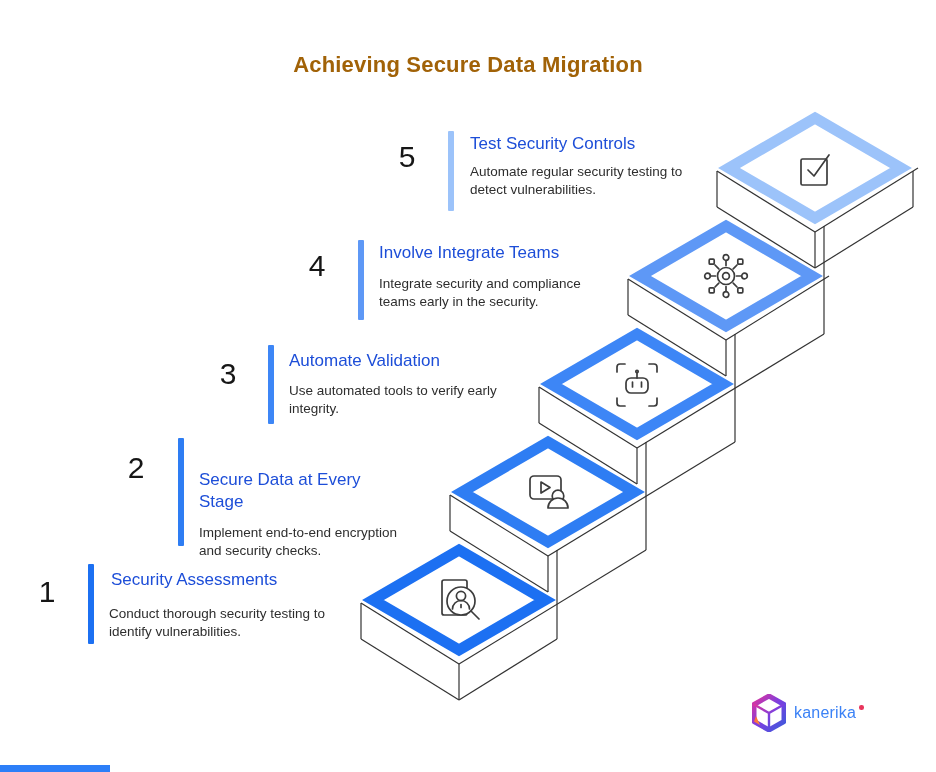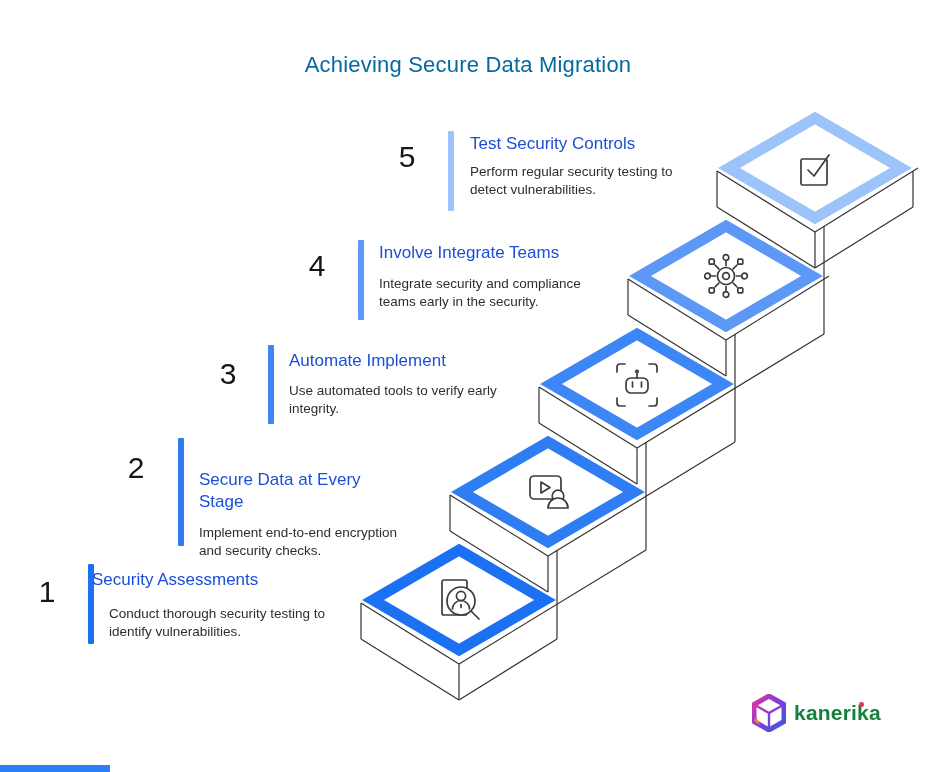--- a/index.html
+++ b/index.html
@@ -1,26 +1,26 @@
 <!DOCTYPE html>
 <html><head>
 <meta charset="utf-8">
 <style>
   html,body{margin:0;padding:0;background:#fff;}
   .canvas{position:relative;width:936px;height:772px;background:#ffffff;overflow:hidden;
           font-family:"Liberation Sans",sans-serif;color:#1c1c1c;}
   .title{position:absolute;left:0;right:0;top:52px;text-align:center;
-         font-size:22px;font-weight:normal;color:#0369a1;letter-spacing:.2px;}
+         font-size:22px;font-weight:bold;color:#a16207;letter-spacing:.2px;}
   .stairs-svg{position:absolute;left:0;top:0;}
   .step-num{position:absolute;font-size:30px;font-weight:400;color:#161616;width:42px;text-align:center;}
   .step-bar{position:absolute;width:6px;border-radius:1px;}
   .step-title{position:absolute;font-size:17px;font-weight:400;color:#1d4ed8;line-height:1.28;}
   .step-desc{position:absolute;font-size:13.5px;color:#2e2e2e;line-height:1.33;}
   .logo{position:absolute;left:752px;top:694px;display:flex;align-items:center;gap:8px;}
-  .logo-word{position:relative;font-size:21px;font-weight:bold;color:#15803d;letter-spacing:.2px;}
+  .logo-word{position:relative;font-size:16px;font-weight:normal;color:#3b82f6;letter-spacing:.2px;}
   .logo-dot{position:absolute;left:65px;top:1px;width:4.5px;height:4.5px;border-radius:50%;background:#e8355c;}
   .footer-bar{position:absolute;left:0;bottom:0;width:110px;height:7px;background:#2d7ff8;}
   .ln{stroke:#333;stroke-width:1.2;fill:none;}
   .ic{stroke:#3c3c3c;stroke-width:1.7;fill:none;stroke-linecap:round;stroke-linejoin:round;}
   .icf{fill:#ffffff;stroke:#3c3c3c;stroke-width:1.7;stroke-linecap:round;stroke-linejoin:round;}
   .dia{fill:#ffffff;stroke-width:11;stroke-linejoin:miter;}
 </style>
 </head>
 <body>
 
@@ -129,48 +129,48 @@
         <line class="ic" x1="2" y1="3.5" x2="2" y2="6.5"></line>
         <line class="ic" x1="12" y1="10" x2="20" y2="18"></line>
       </g>
     </g>
   </svg>
 
   <div>
     <div class="step-num" style="left:386px;top:140px">5</div>
     <div class="step-bar" style="left: 448px; top: 131px; height: 80px; background: rgb(156, 195, 250);"></div>
     <div class="step-title" style="left:470px;top:133px;width:260px">Test Security Controls</div>
-    <div class="step-desc" style="left:470px;top:163px;width:232px">Perform regular security testing to detect vulnerabilities.</div>
+    <div class="step-desc" style="left:470px;top:163px;width:232px">Automate regular security testing to detect vulnerabilities.</div>
   </div>
 
   <div>
     <div class="step-num" style="left:296px;top:249px">4</div>
     <div class="step-bar" style="left: 358px; top: 240px; height: 80px; background: rgb(94, 152, 246);"></div>
     <div class="step-title" style="left:379px;top:242px;width:260px">Involve Integrate Teams</div>
     <div class="step-desc" style="left:379px;top:275px;width:225px">Integrate security and compliance teams early in the security.</div>
   </div>
 
   <div>
     <div class="step-num" style="left:207px;top:357px">3</div>
     <div class="step-bar" style="left: 268px; top: 345px; height: 79px; background: rgb(61, 134, 246);"></div>
-    <div class="step-title" style="left:289px;top:350px;width:260px">Automate Implement</div>
+    <div class="step-title" style="left:289px;top:350px;width:260px">Automate Validation</div>
     <div class="step-desc" style="left:289px;top:382px;width:225px">Use automated tools to verify early integrity.</div>
   </div>
 
   <div>
     <div class="step-num" style="left:115px;top:451px">2</div>
     <div class="step-bar" style="left: 178px; top: 438px; height: 108px; background: rgb(46, 125, 243);"></div>
     <div class="step-title" style="left:199px;top:469px;width:190px">Secure Data at Every Stage</div>
     <div class="step-desc" style="left:199px;top:524px;width:212px">Implement end-to-end encryption and security checks.</div>
   </div>
 
   <div>
     <div class="step-num" style="left:26px;top:575px">1</div>
     <div class="step-bar" style="left: 88px; top: 564px; height: 80px; background: rgb(28, 112, 242);"></div>
-    <div class="step-title" style="left:92px;top:569px;width:260px">Security Assessments</div>
+    <div class="step-title" style="left:111px;top:569px;width:260px">Security Assessments</div>
     <div class="step-desc" style="left:109px;top:605px;width:222px">Conduct thorough security testing to identify vulnerabilities.</div>
   </div>
 
   <div class="logo">
     <svg width="34" height="38" viewBox="0 0 34 38">
       <defs>
         <linearGradient id="cubeg" x1="0" y1="0" x2="1" y2="1">
           <stop offset="0" stop-color="#e0349c"></stop>
           <stop offset="0.5" stop-color="#7a3fe0"></stop>
           <stop offset="1" stop-color="#3b5bdb"></stop>

